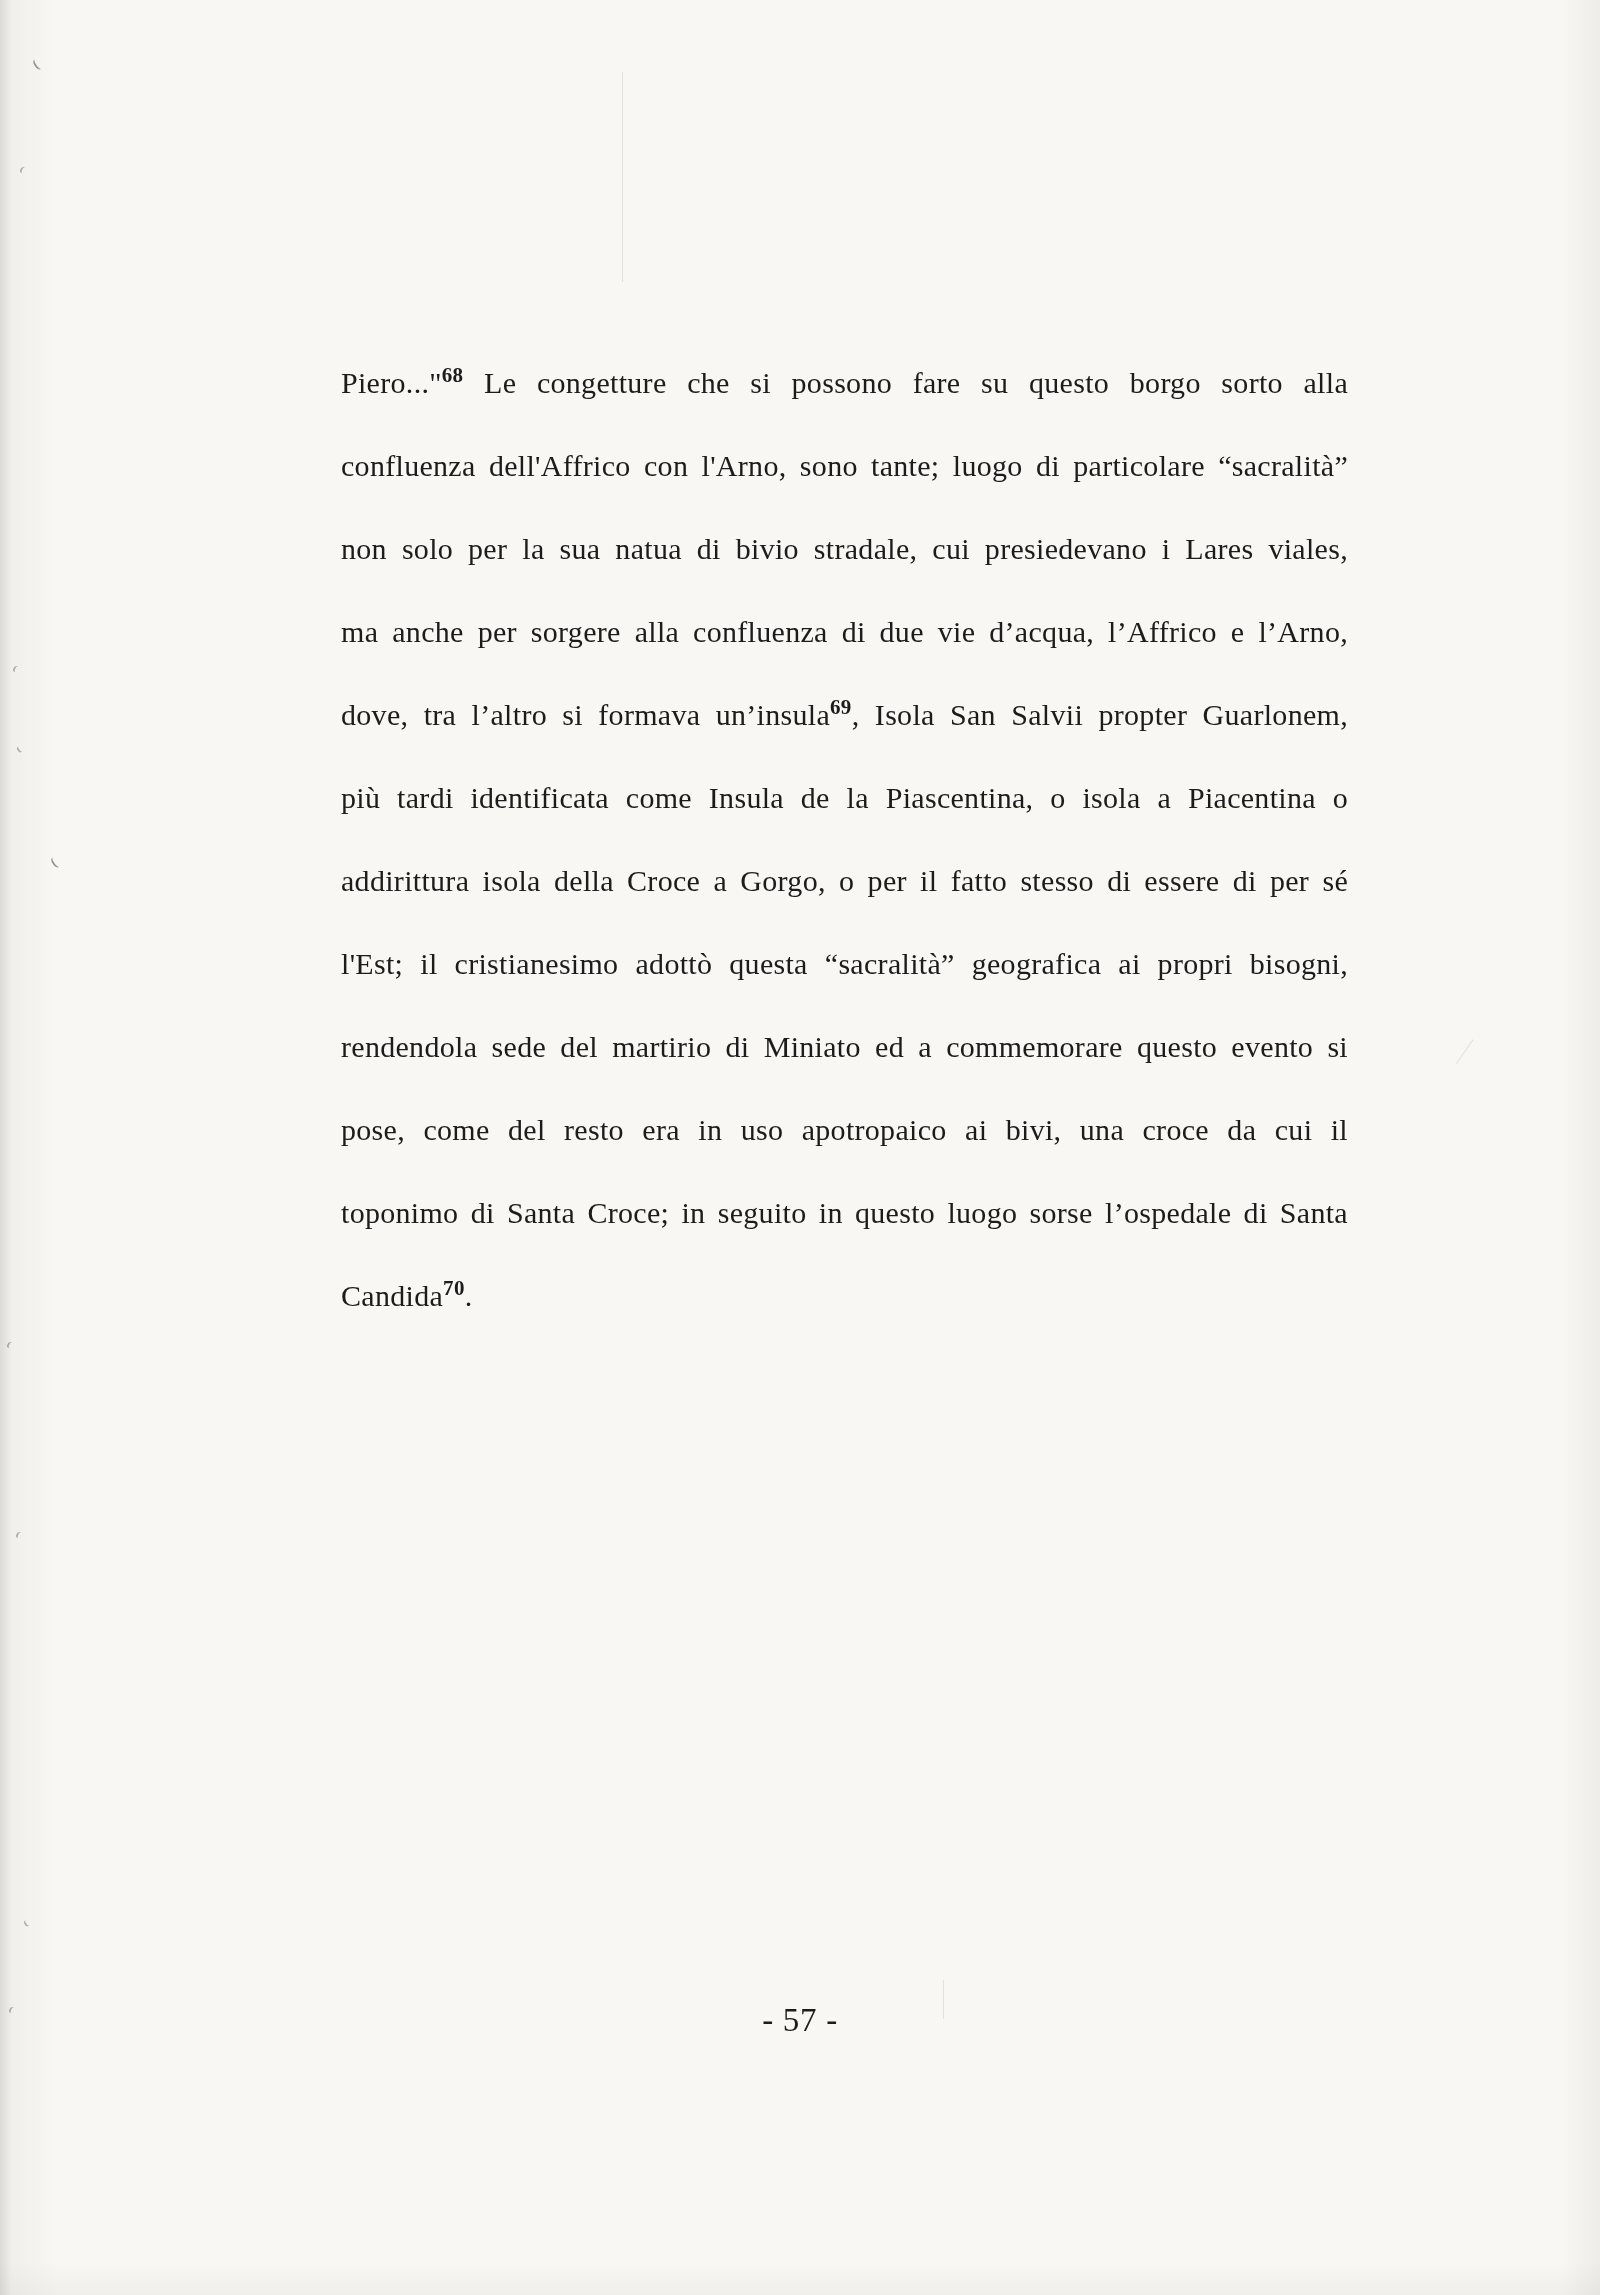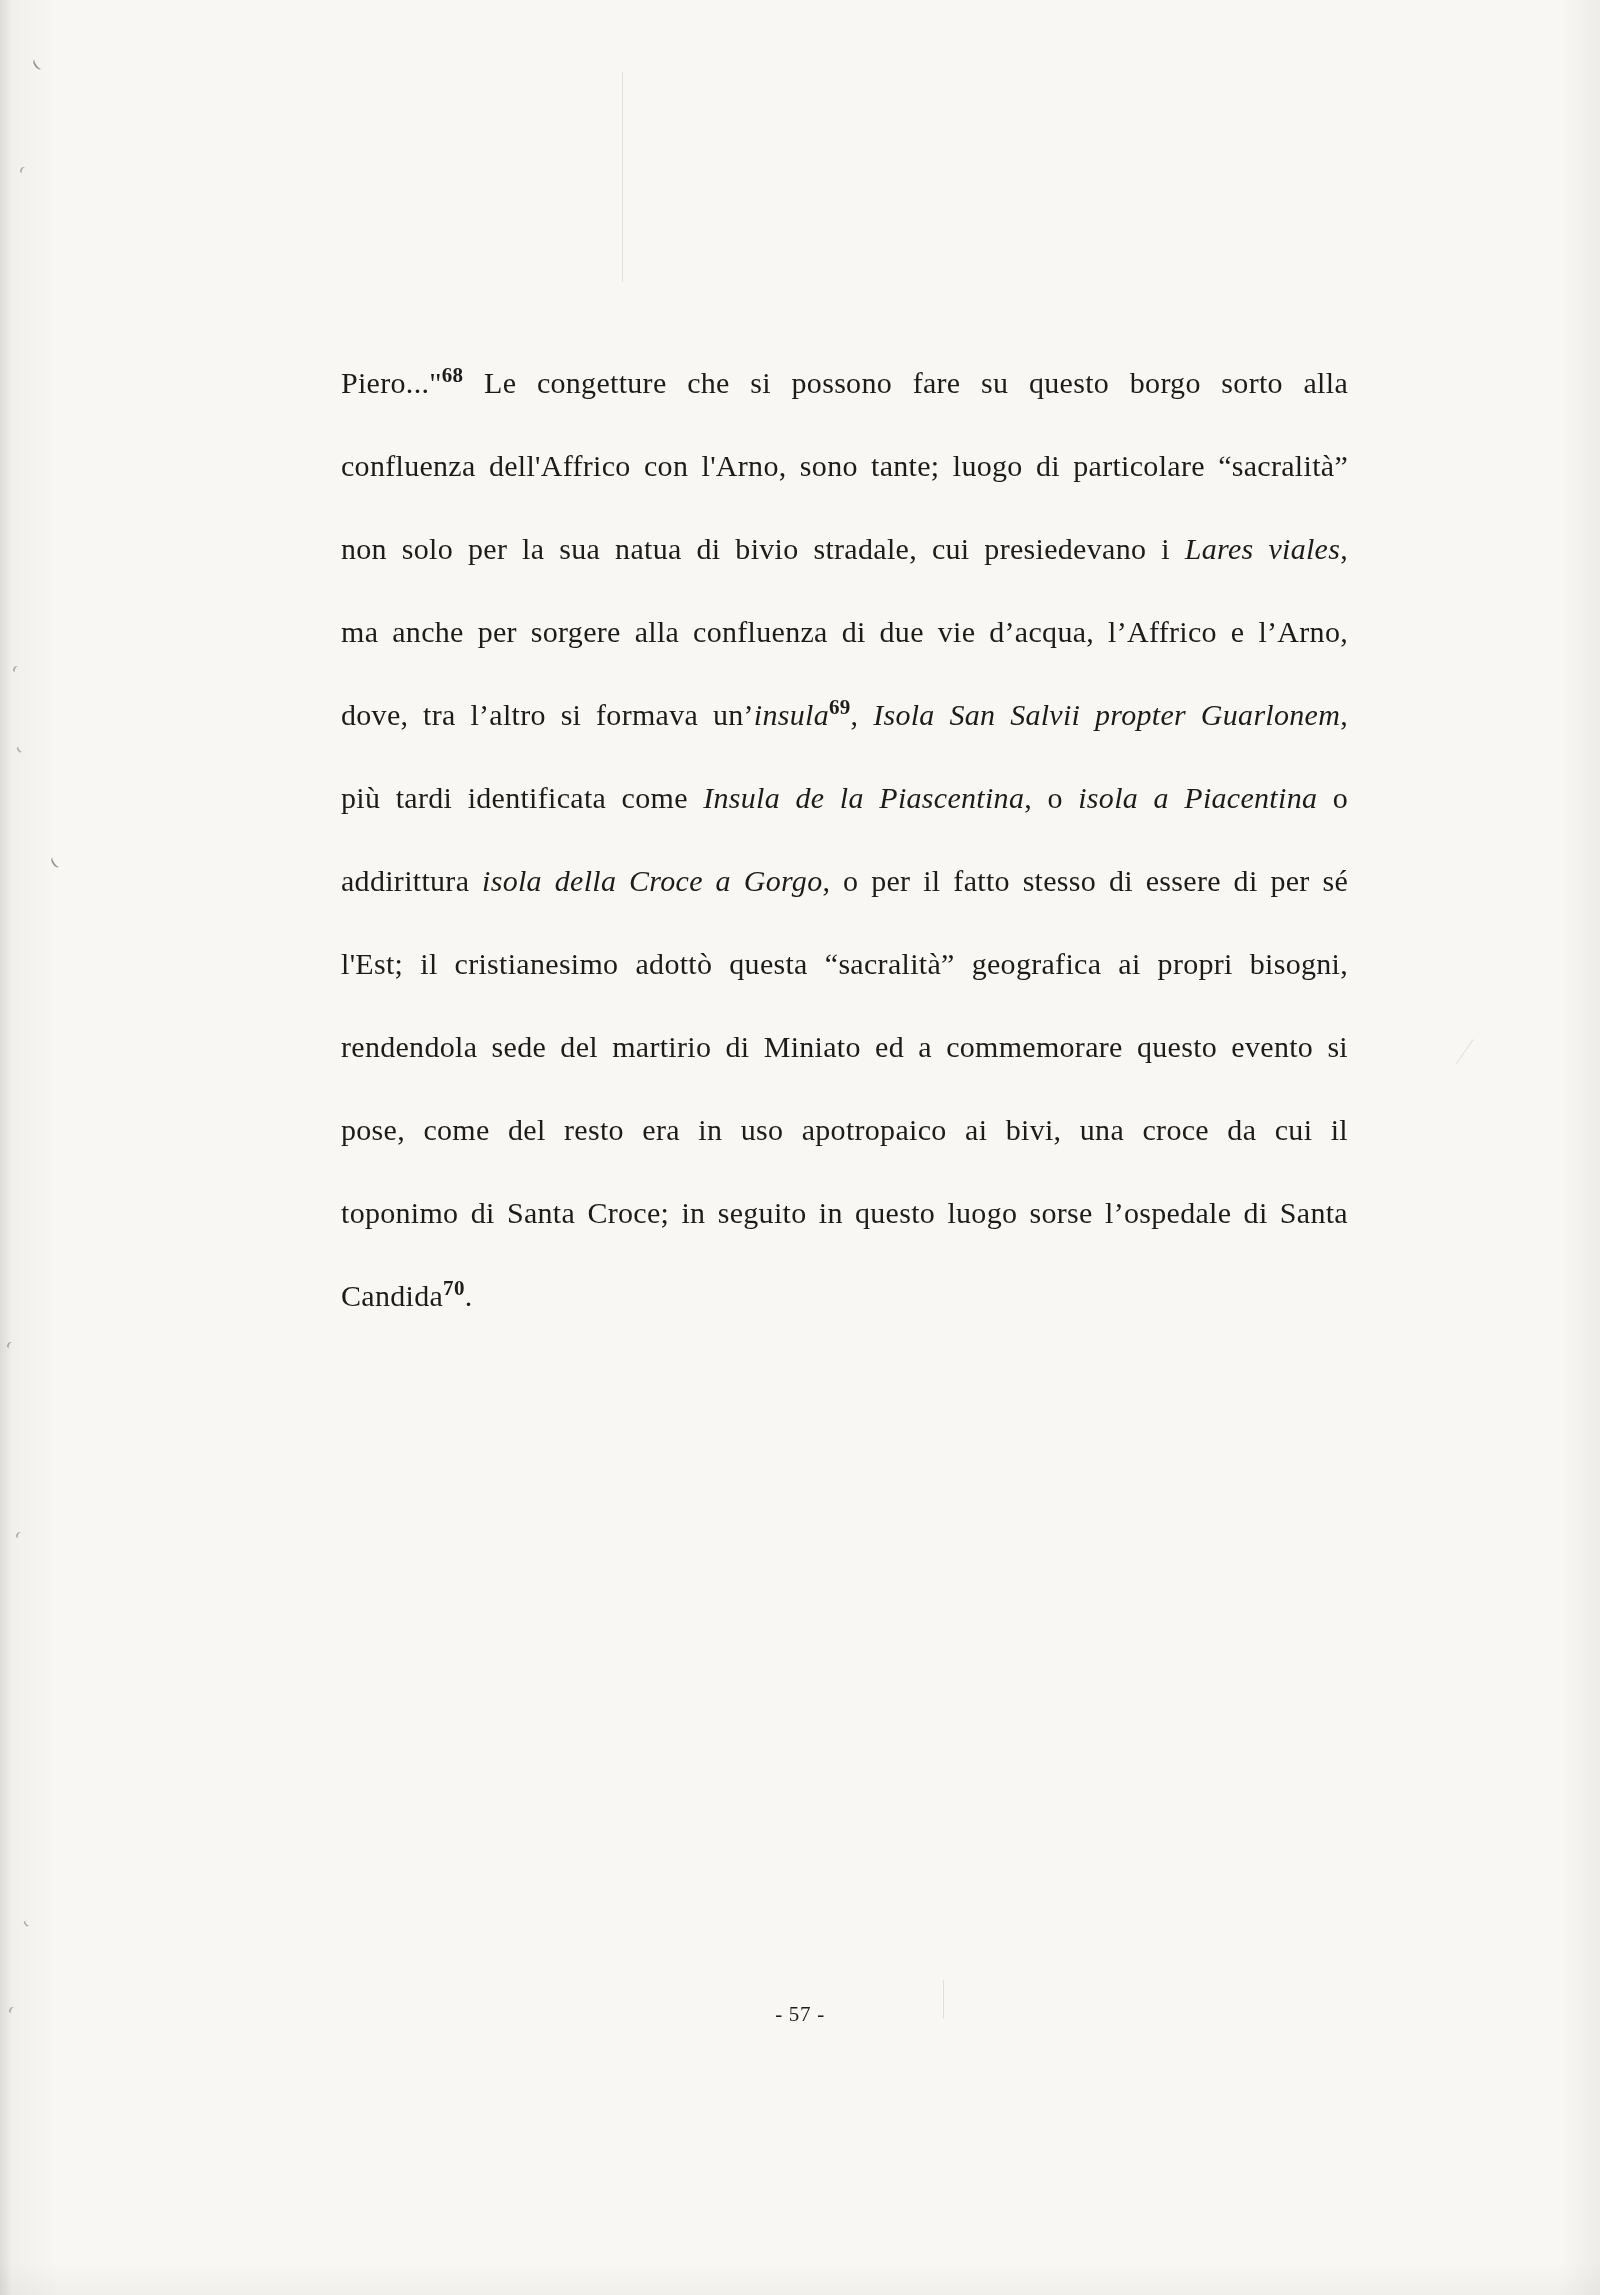--- a/index.html
+++ b/index.html
@@ -32,21 +32,21 @@
     position: absolute;
     left: 341px;
     top: 341px;
     width: 1007px;
     font-size: 30px;
     line-height: 83px;
     text-align: justify;
     letter-spacing: 0.3px;
     word-spacing: 3.9px;
   }
-  .it { font-style: italic; }
+  .it { }
   sup {
     font-size: 0.70em;
     line-height: 0;
     vertical-align: super;
     font-weight: bold;
   }
   .footnotes {
     position: absolute;
     left: 341px;
     top: 1615px;
@@ -57,21 +57,21 @@
     letter-spacing: 0.1px;
   }
   .footnote { margin: 0 0 4.6px 0; }
   .footnote sup { font-size: 0.80em; }
   .page-number {
     position: absolute;
     top: 2002px;
     left: 0;
     width: 100%;
     text-align: center;
-    font-size: 21px;
+    font-size: 33px;
     letter-spacing: 0.7px;
   }
   
   .speck {
     position: absolute;
     width: 5.9px;
     height: 11.8px;
     border-left: 2.6px solid rgba(70, 70, 68, 0.55);
     border-radius: 60% 40% 50% 50%;
     transform: rotate(18deg);

